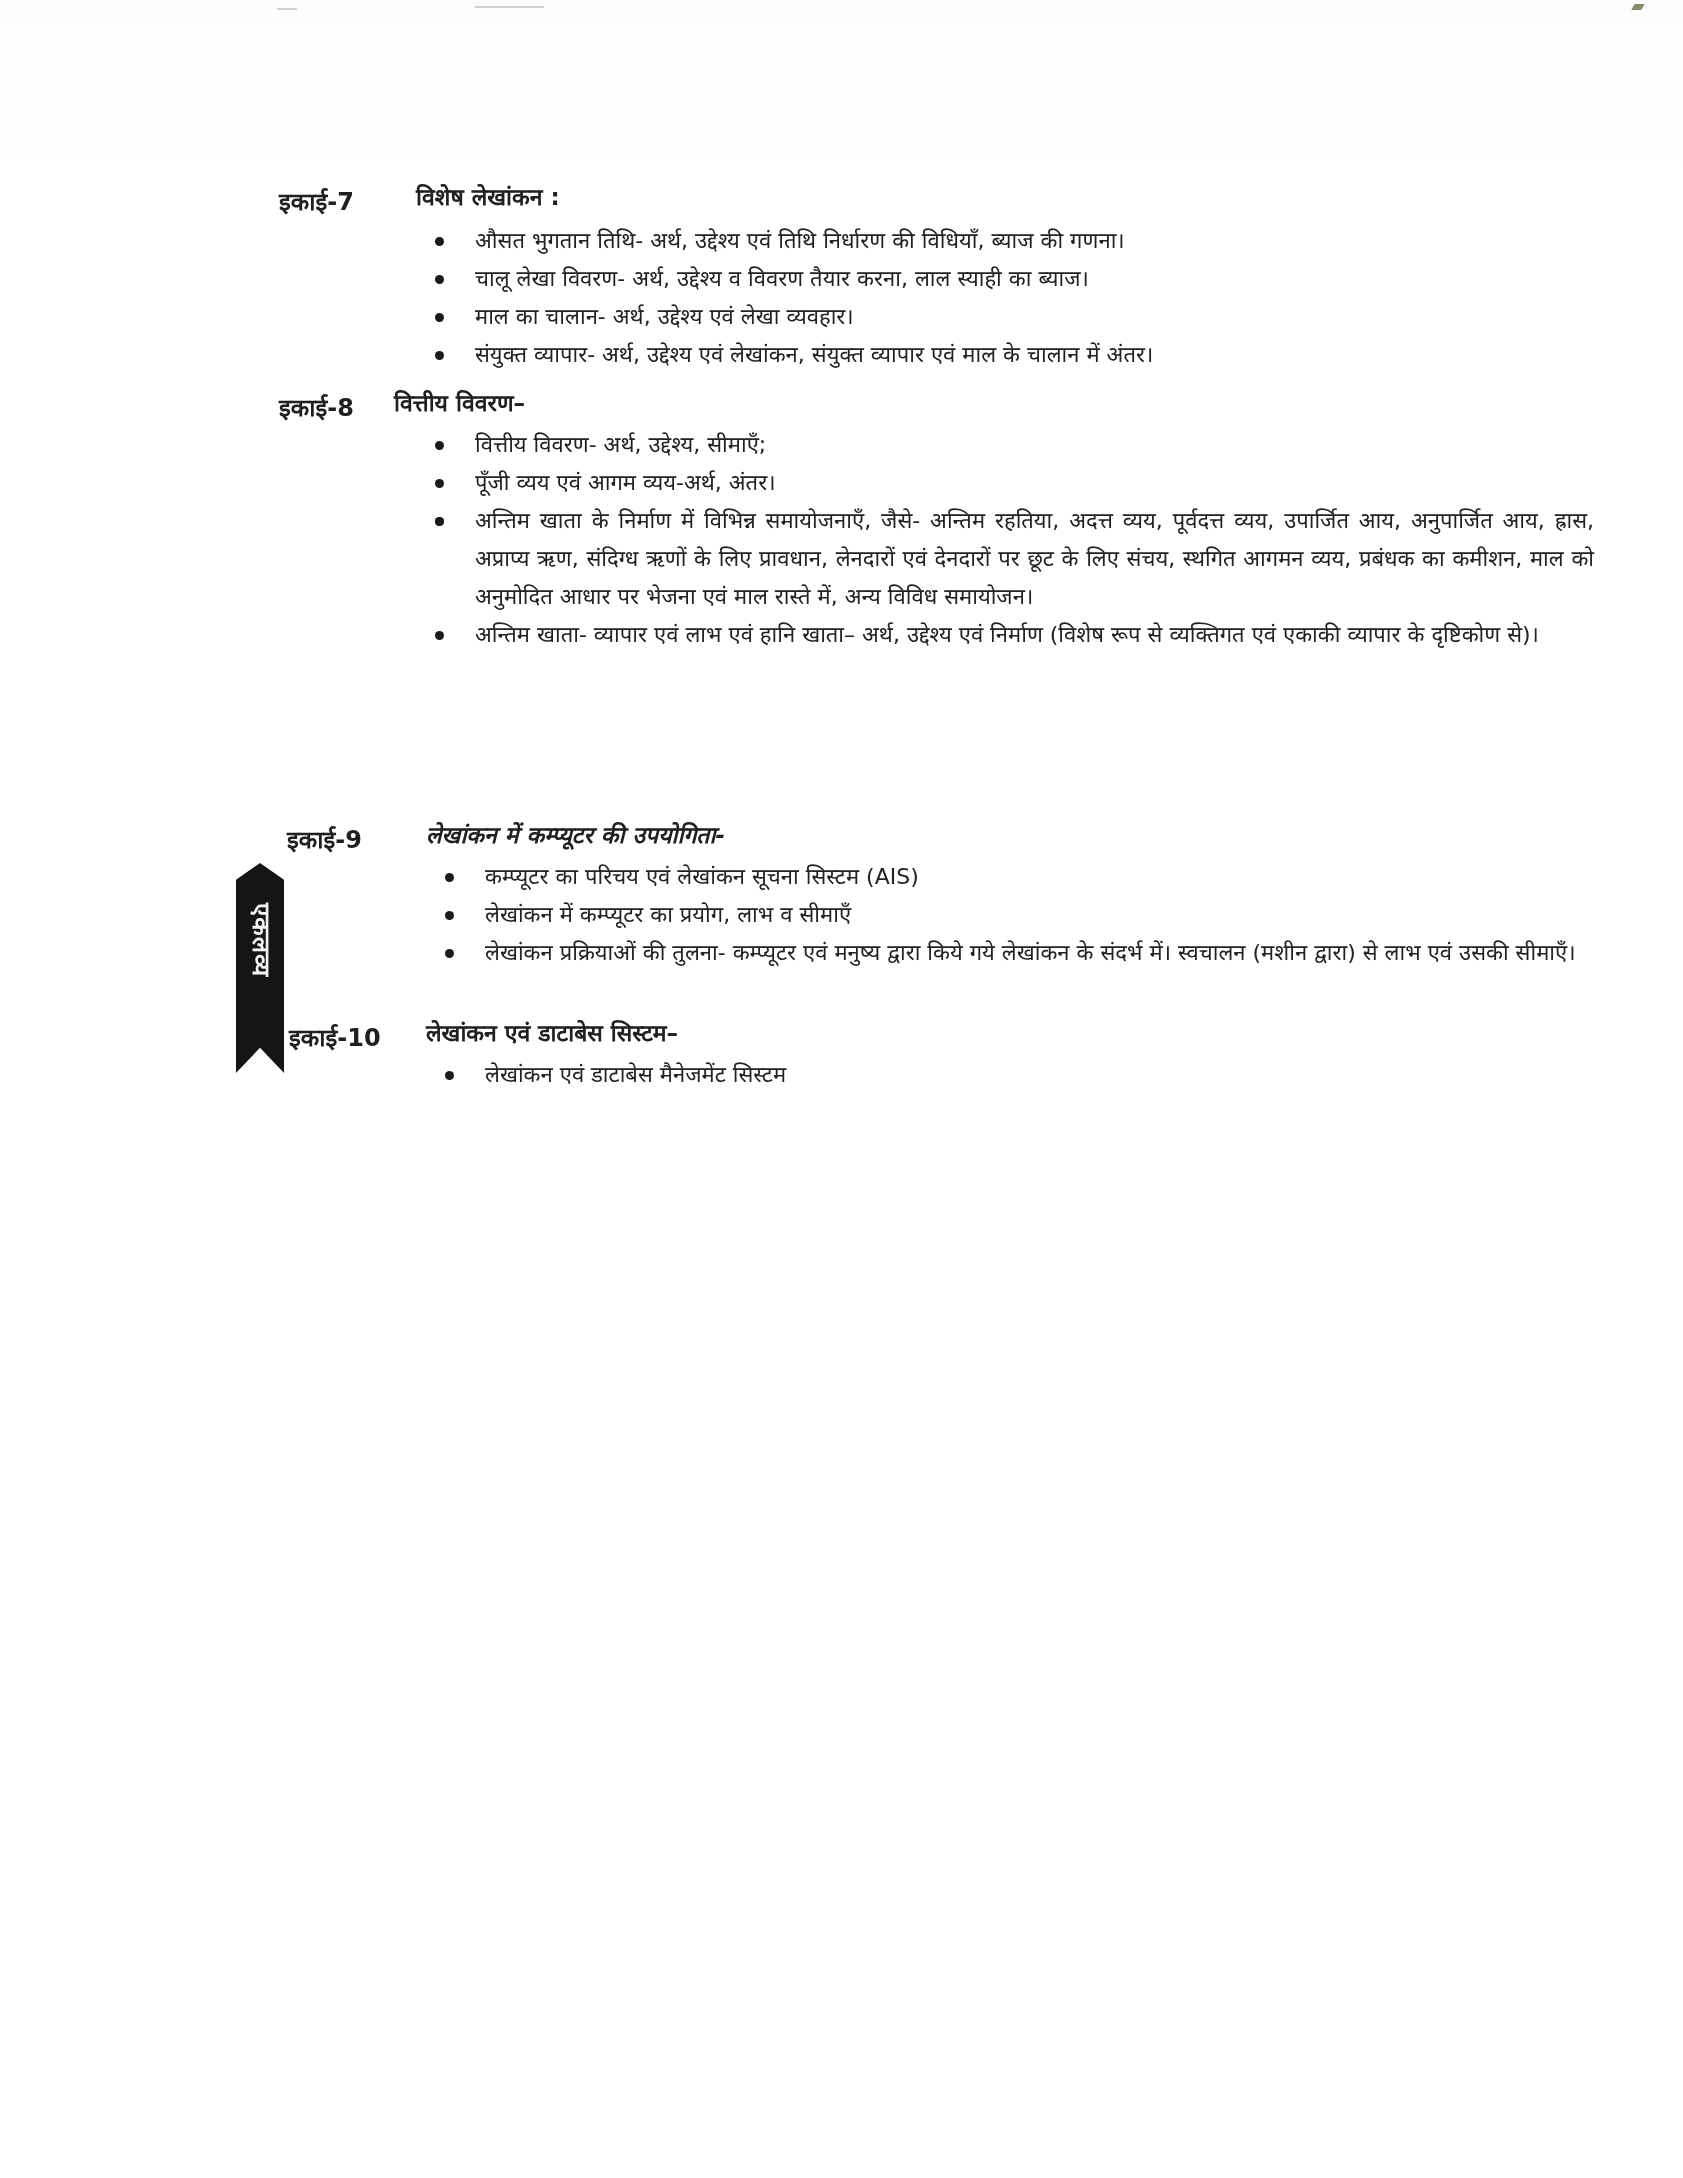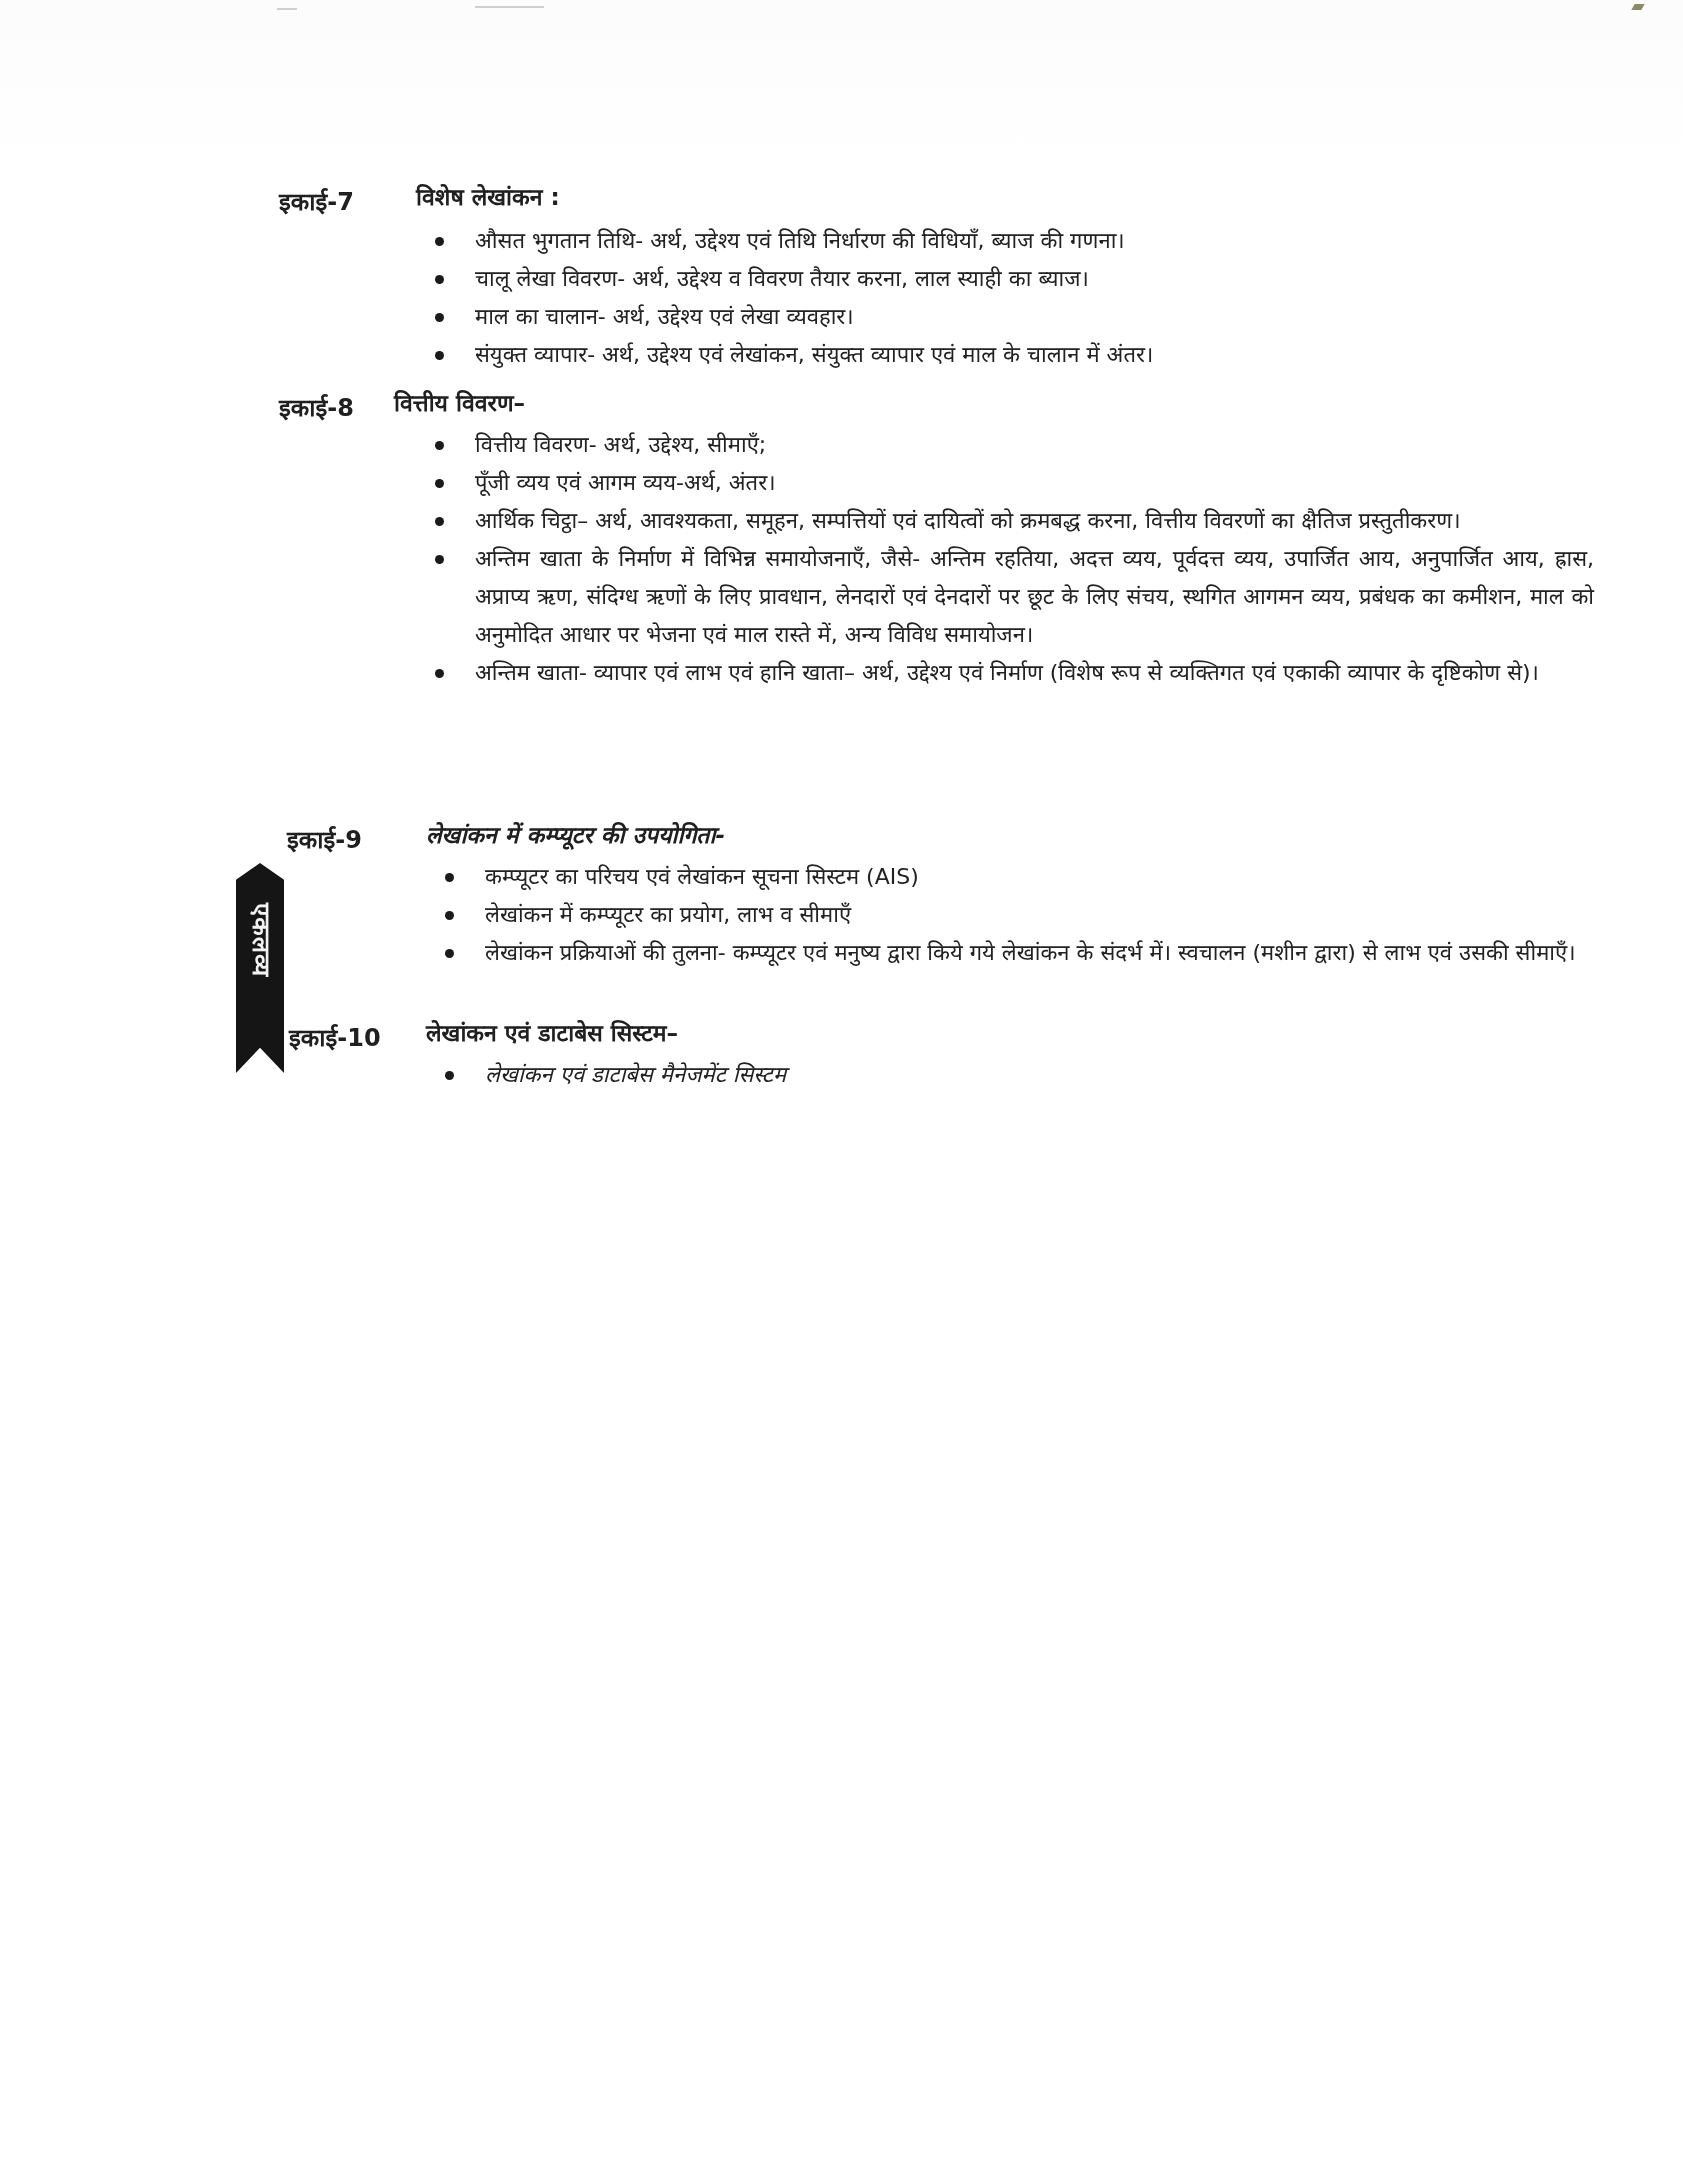--- a/index.html
+++ b/index.html
@@ -119,21 +119,21 @@
       <li class="item"><span class="bullet"></span><span>संयुक्त व्यापार- अर्थ, उद्देश्य एवं लेखांकन, संयुक्त व्यापार एवं माल के चालान में अंतर।</span></li>
     </ul>
   </section>
 
   <section class="unit" style="top:390px;">
     <div class="unit-label" style="left:279px; top:0px;">इकाई-8</div>
     <div class="unit-title" style="left:394px; top:-4px;">वित्तीय विवरण–</div>
     <ul class="items" style="left:471px; top:32px; width:1119px;">
       <li class="item"><span class="bullet"></span><span>वित्तीय विवरण- अर्थ, उद्देश्य, सीमाएँ;</span></li>
       <li class="item"><span class="bullet"></span><span>पूँजी व्यय एवं आगम व्यय-अर्थ, अंतर।</span></li>
-      <li class="item"><span class="bullet"></span><span>आर्थिक चिट्ठा– अर्थ, आवश्यकता, समूहन, सम्पत्तियों एवं दायित्वों को क्रमबद्ध करना, वित्तीय विवरणों का क्षैतिज प्रस्तुतीकरण।</span></li>
+      <li class="item"><span class="bullet"></span></li>
       <li class="item"><span class="bullet"></span><span>अन्तिम खाता के निर्माण में विभिन्न समायोजनाएँ, जैसे- अन्तिम रहतिया, अदत्त व्यय, पूर्वदत्त व्यय, उपार्जित आय, अनुपार्जित आय, ह्रास, अप्राप्य ऋण, संदिग्ध ऋणों के लिए प्रावधान, लेनदारों एवं देनदारों पर छूट के लिए संचय, स्थगित आगमन व्यय, प्रबंधक का कमीशन, माल को अनुमोदित आधार पर भेजना एवं माल रास्ते में, अन्य विविध समायोजन।</span></li>
       <li class="item"><span class="bullet"></span><span>अन्तिम खाता- व्यापार एवं लाभ एवं हानि खाता– अर्थ, उद्देश्य एवं निर्माण (विशेष रूप से व्यक्तिगत एवं एकाकी व्यापार के दृष्टिकोण से)।</span></li>
     </ul>
   </section>
 
   <section class="unit" style="top:822px;">
     <div class="unit-label" style="left:287px; top:0px;">इकाई-9</div>
     <div class="unit-title" style="left:426px; top:-4px;font-style:italic;">लेखांकन में कम्प्यूटर की उपयोगिता-</div>
     <ul class="items" style="left:481px; top:32px; width:1109px;">
       <li class="item"><span class="bullet"></span><span>कम्प्यूटर का परिचय एवं लेखांकन सूचना सिस्टम (AIS)</span></li>
@@ -142,19 +142,19 @@
     </ul>
   </section>
 
   <div class="ribbon">
     <div class="ribbon-text">एकलव्य</div>
   </div>
 
   <section class="unit" style="top:1020px;">
     <div class="unit-label" style="left:289px; top:0px;text-align:center;">इकाई-10</div>
     <div class="unit-title" style="left:426px; top:-4px;">लेखांकन एवं डाटाबेस सिस्टम–</div>
-    <ul class="items" style="left:481px; top:32px; width:1109px;font-style:italic;">
+    <ul class="items" style="left:481px; top:32px; width:1109px;">
       <li class="item"><span class="bullet"></span><span>लेखांकन एवं डाटाबेस मैनेजमेंट सिस्टम</span></li>
     </ul>
   </section>
 
 </div>
 
 
 </body></html>

